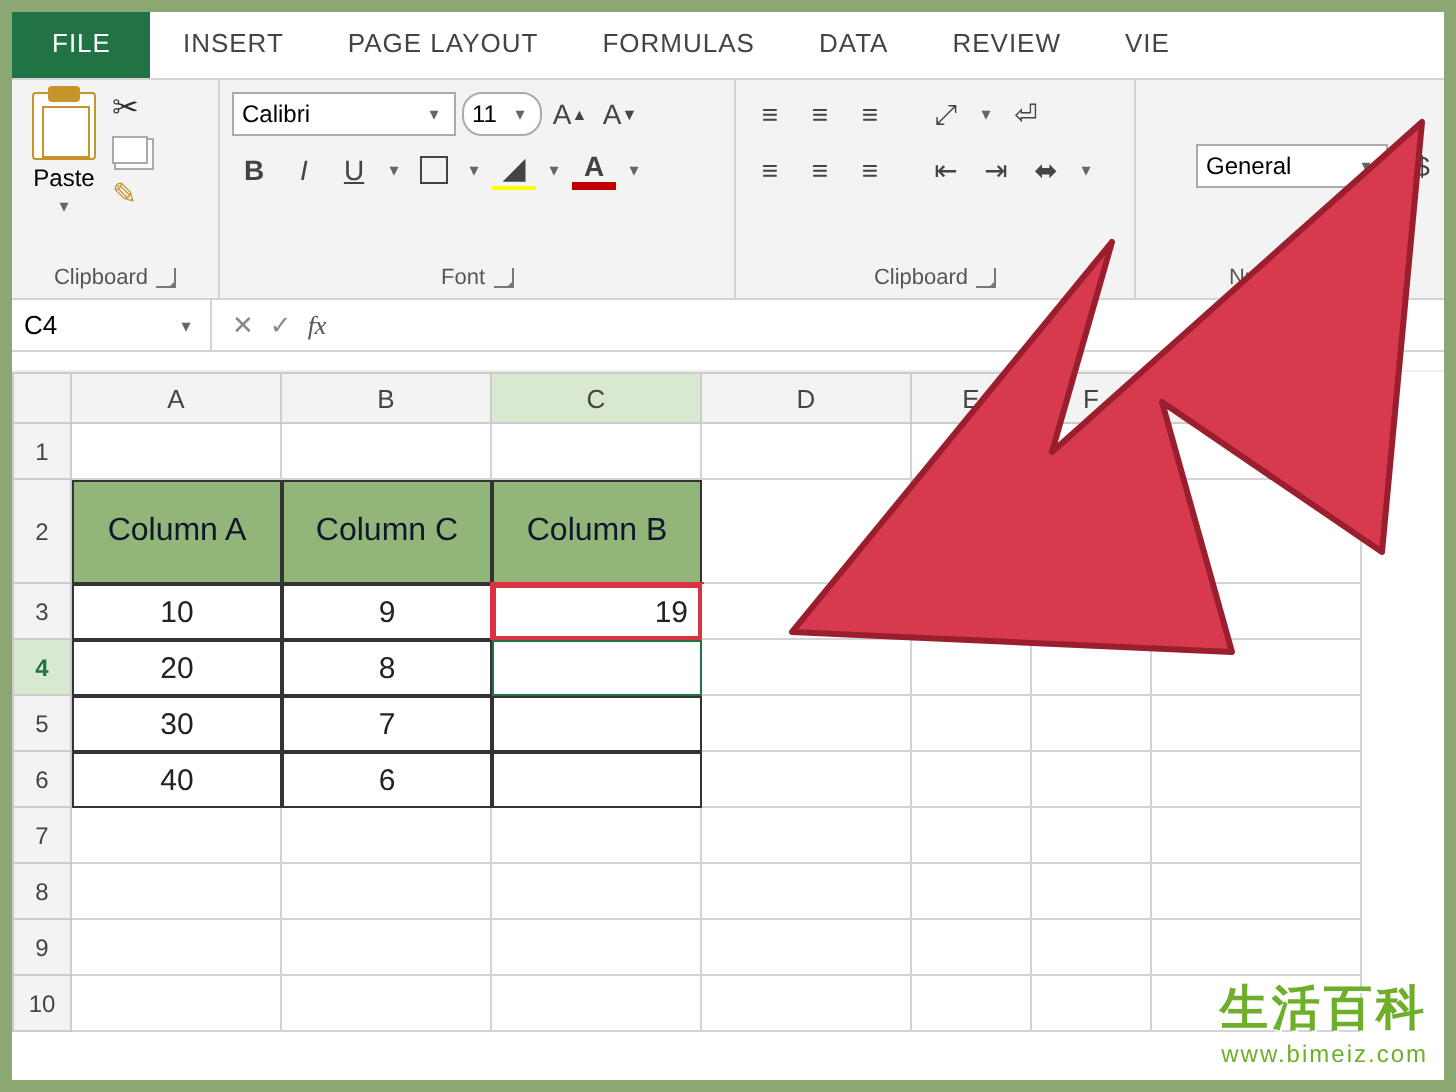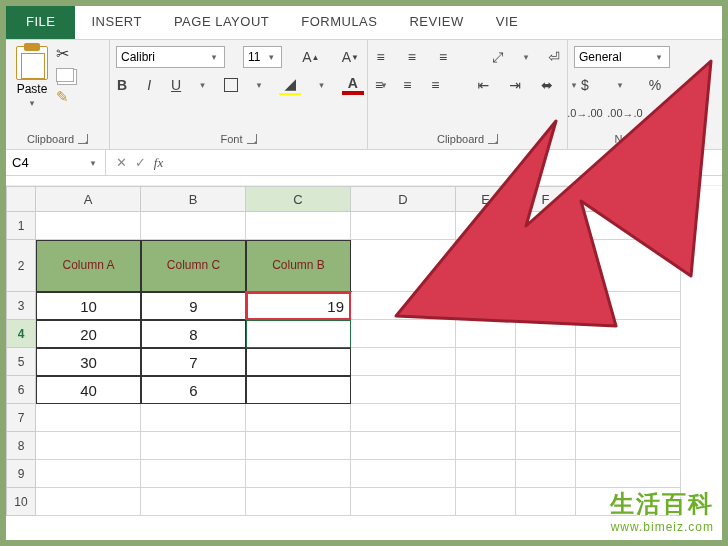--- a/index.html
+++ b/index.html
@@ -23,55 +23,55 @@
 .paste-btn { display:flex; flex-direction:column; align-items:center; gap:2px; padding:2px 4px; }
 .paste-icon { width:32px; height:34px; background:#fff; border:1px solid #c8932a; border-radius:2px; position:relative; }
 .paste-icon::before { content:''; position:absolute; top:-4px; left:7px; width:16px; height:8px; background:#c8932a; border-radius:2px; }
 .paste-icon::after { content:''; position:absolute; left:4px; top:6px; width:22px; height:24px; background:#fff; border:1px solid #c8932a; }
 .mini-col { display:flex; flex-direction:column; gap:6px; }
 .cut-icon { width:18px; height:18px; font-size:16px; color:#333; }
 .copy-icon { width:18px; height:14px; border:1px solid #aaa; background:#fff; box-shadow:2px 2px 0 #fff, 2px 2px 0 1px #aaa; }
 .brush-icon { width:18px; height:18px; font-size:15px; color:#c8932a; }
 
 .font-body { height:76px; display:flex; flex-direction:column; gap:6px; padding-top:2px; }
-.row { display:flex; gap:18px; align-items:center; }
+.row { display:flex; gap:3px; align-items:center; }
 .combo { border:1px solid #ababab; background:#fff; height:22px; display:flex; align-items:center; padding:0 4px; font-size:12px; }
 .combo.font { width:112px; }
-.combo.size { width:40px; }
+.combo.size { width:40px;border-radius:10px; }
 .dd { width:12px; text-align:center; color:#666; font-size:9px; }
 .ib { width:22px; height:22px; display:flex; align-items:center; justify-content:center; color:#444; font-size:14px; border:1px solid transparent; }
 .under { text-decoration: underline; }
 .border-sq { width:14px; height:14px; border:1px solid #444; display:inline-block; }
 .fill-bucket { font-size:15px; }
 .colorbar { width:22px; height:4px; background:#ffff00; }
 .colorbar.red { background:#c00000; }
 
 .align-body { height:76px; display:flex; flex-direction:column; gap:6px; padding-top:2px; }
-.num-body { height:76px; display:flex; flex-direction:column; gap:6px; padding-top:2px; }
+.num-body { height:76px; display:flex; flex-direction:row; gap:6px; padding-top:2px;margin-left:24px; }
 
 
 .fxbar { display:flex; height:26px; border-bottom:1px solid #d4d4d4; align-items:stretch; }
 .namebox { width:100px; border-right:1px solid #d4d4d4; display:flex; align-items:center; padding:0 6px; font-size:13px; background:#fff; }
 .namebox .dd { margin-left:auto; }
 .fx-mid { display:flex; align-items:center; gap:8px; padding:0 10px; color:#888; font-size:13px; }
 .fx-label { font-style:italic; font-family:"Times New Roman",serif; color:#555; }
 .fx-input { flex:1; background:#fff; }
 
 
 .grid-wrap { position:relative; background:#fff; }
 .colheads { display:flex; height:26px; }
 .rh-corner { width:30px; border:1px solid #ccc; background:#f3f3f3; }
 .colhead { flex:0 0 105px; border:1px solid #ccc; border-left:none; background:#f3f3f3; display:flex; align-items:center; justify-content:center; font-size:13px; color:#444; }
 .colhead.sel { background:#d9e8d0; }
 .gridbody { }
 .gridrow { display:flex; height:28px; }
 .rowhead { width:30px; border:1px solid #ccc; border-top:none; background:#f3f3f3; display:flex; align-items:center; justify-content:center; font-size:12px; color:#444; }
 .rowhead.sel { background:#d9e8d0; color:#217346; font-weight:bold; }
 .cell { flex:0 0 105px; border-right:1px solid #d4d4d4; border-bottom:1px solid #d4d4d4; display:flex; align-items:center; padding:0 6px; font-size:15px; color:#222; background:#fff; }
-.cell.hdr { background:#92b579; color:#7f1d1d; font-size:12px; justify-content:center; text-align:center; border:1px solid #333; line-height:1.1; }
+.cell.hdr { background:#92b579; color:#0f172a; font-size:16px; justify-content:center; text-align:center; border:1px solid #333; line-height:1.1; }
 .cell.tbl { border:1px solid #333; justify-content:center; }
 .gridrow.r2 { height:52px; }
 .cell.r2hdr { flex-direction:column; }
 
 .activecell { outline:1px solid #217346; outline-offset:-1px; }
 .highlight-red { outline:3px solid #d93240; outline-offset:-2px; }
 
 
 .arrow { position:absolute; left:330px; top:50px; width:380px; height:320px; pointer-events:none; }
 .watermark { position:absolute; right:8px; bottom:6px; text-align:right; font-family:"Microsoft YaHei","SimSun",sans-serif; }
@@ -81,20 +81,21 @@
 </head>
 <body>
 
 <div class="app">
 
   <div class="tabbar">
     <div class="tab-file">FILE</div>
     <div class="tab">INSERT</div>
     <div class="tab">PAGE LAYOUT</div>
     <div class="tab">FORMULAS</div>
+    <div class="tab">DATA</div>
     <div class="tab">REVIEW</div>
     <div class="tab">VIE</div>
   </div>
 
   <div class="ribbon">
 
     <div class="group" style="width:104px">
       <div class="clip-body">
         <div class="paste-btn">
           <div class="paste-icon"></div>

